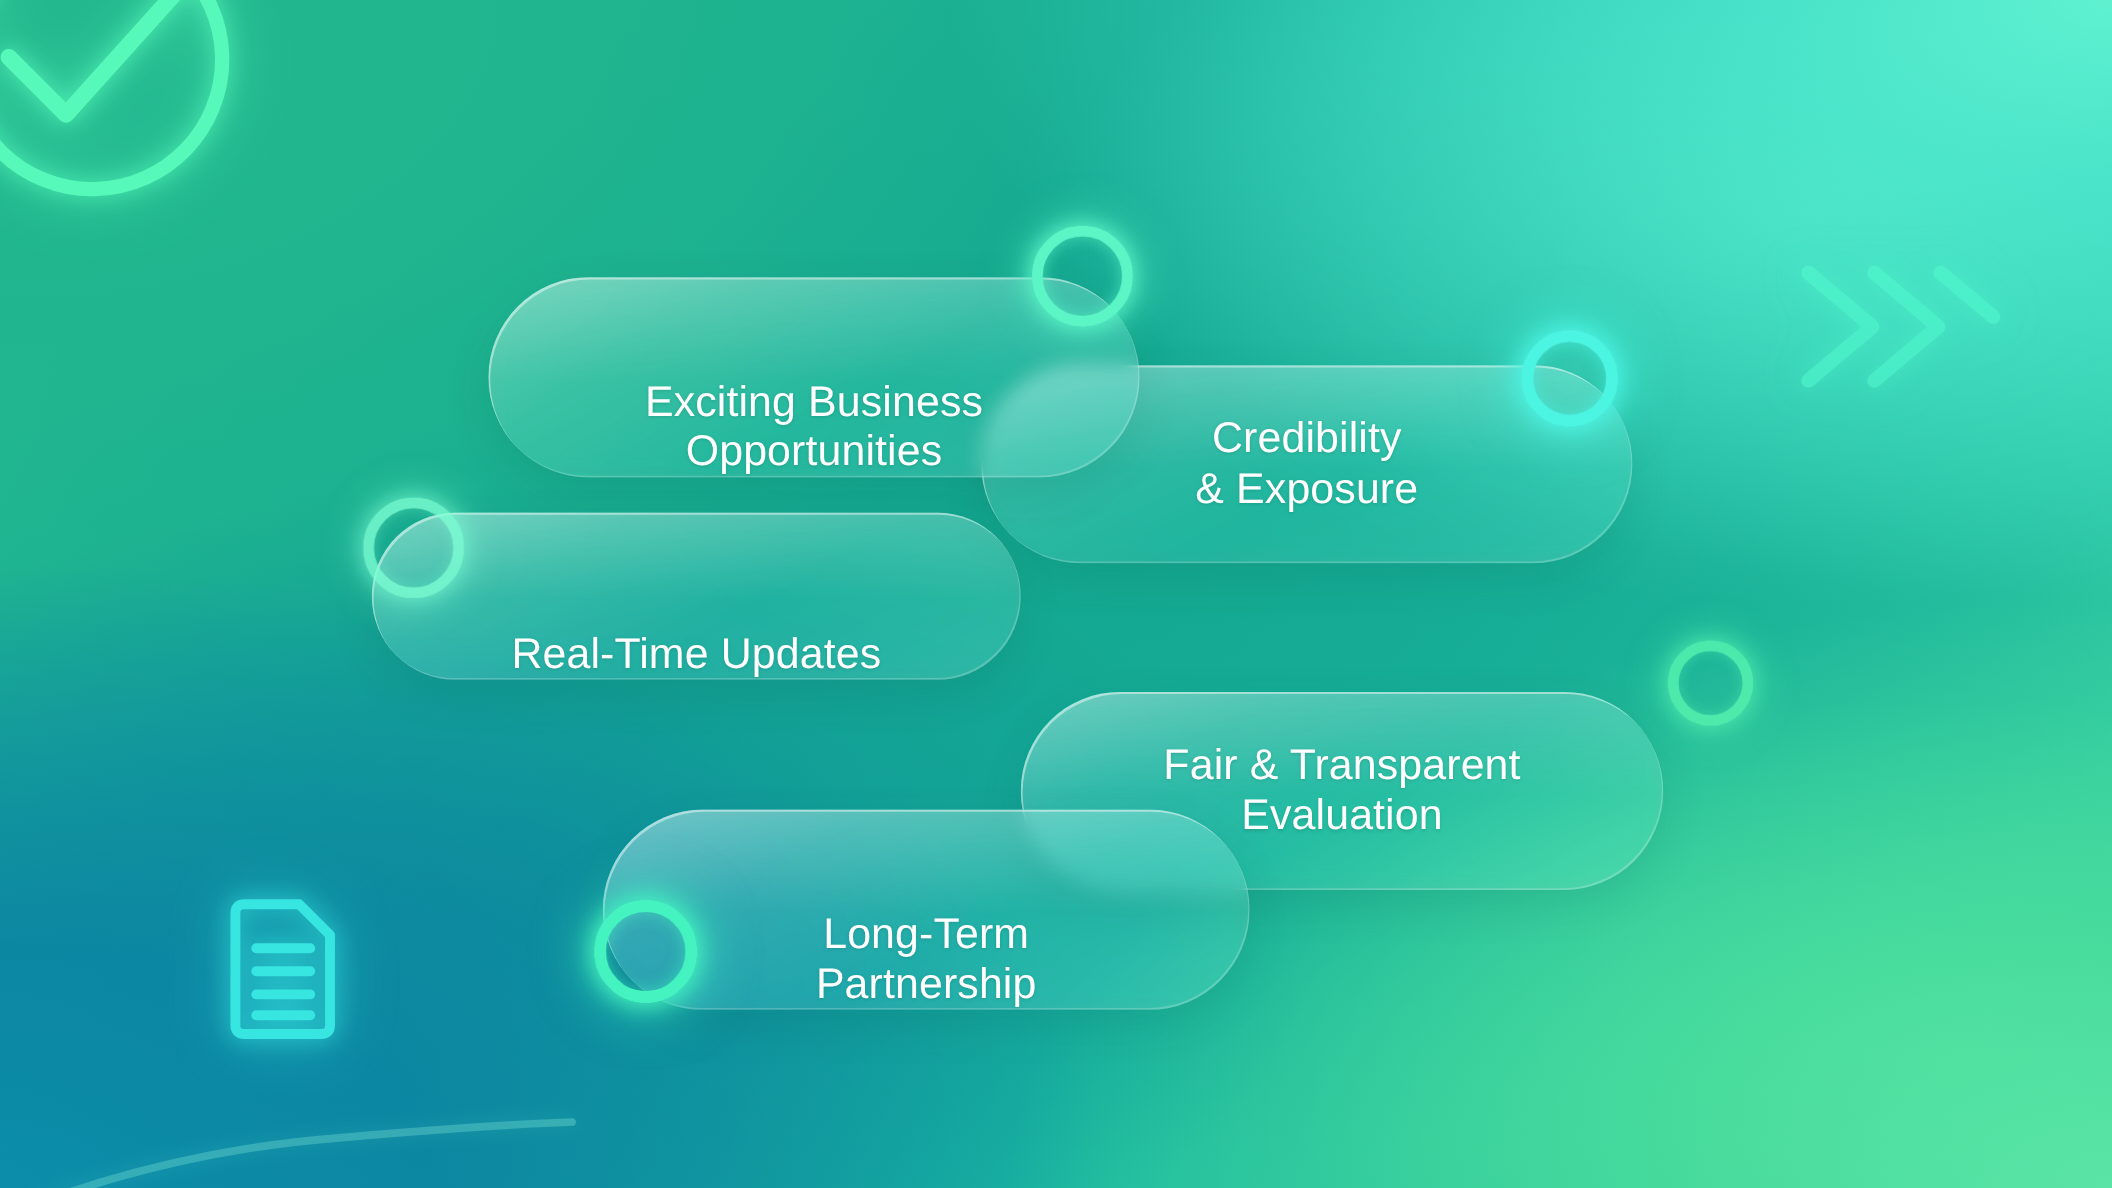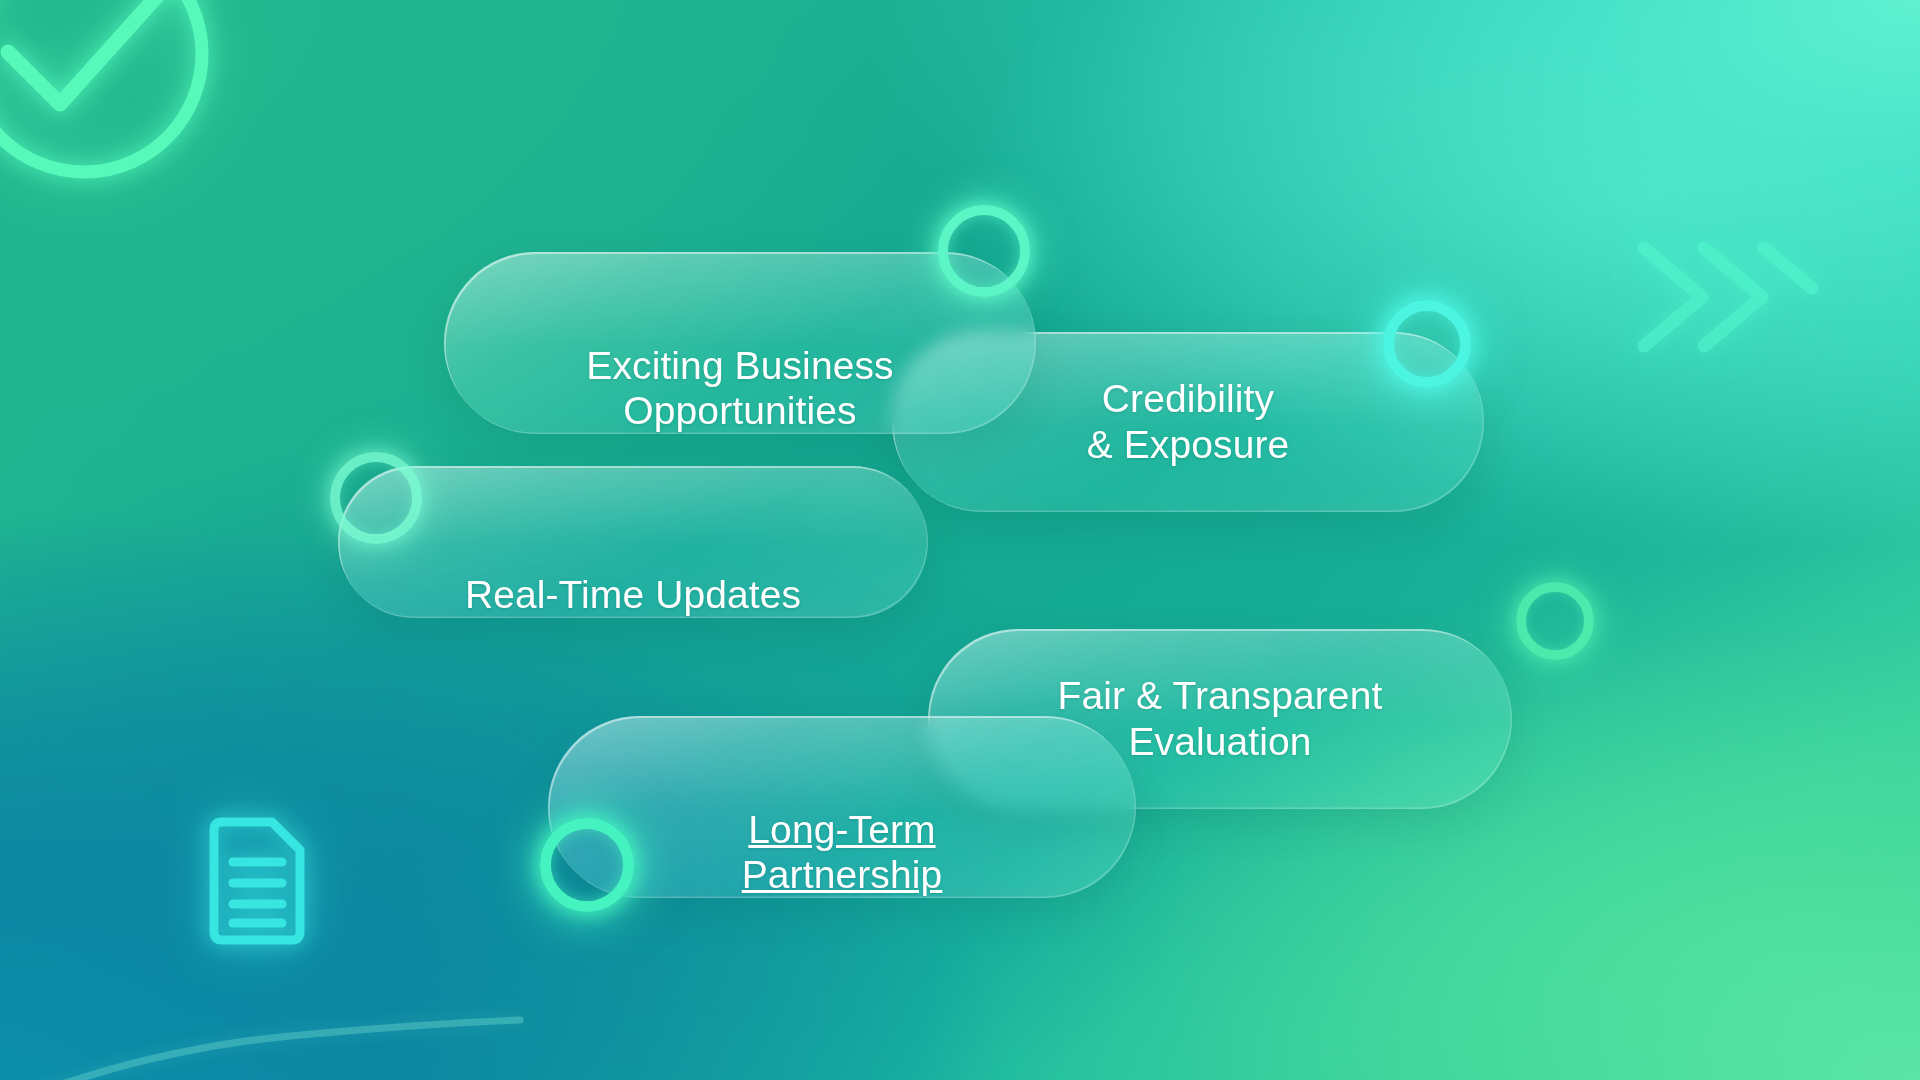--- a/index.html
+++ b/index.html
@@ -152,21 +152,21 @@
     border-radius:999px 999px 60% 60% / 999px 999px 100% 100%;
     background:linear-gradient(180deg, rgba(255,255,255,0.17) 0%, rgba(255,255,255,0.0) 100%);
     pointer-events:none;
   }
 
   
   .pill-exciting   { left:444px;  top:252px;  width:592px; height:182px; z-index:5; }
   .pill-credibility{ left:892px;  top:332px;  width:592px; height:180px; z-index:4; }
   .pill-realtime   { left:338px;  top:466px;  width:590px; height:152px; z-index:5; }
   .pill-fair       { left:928px;  top:588px;  width:584px; height:180px; z-index:4;margin-top:41px; }
-  .pill-longterm   { left:548px;  top:716px;  width:588px; height:182px; z-index:5;text-decoration:underline; }
+  .pill-longterm   { left:548px;  top:736px;  width:588px; height:182px; z-index:5; }
 
   
   .pill-exciting, .pill-realtime, .pill-longterm {
     background:
       linear-gradient(152deg,
         rgba(255,255,255,0.33) 0%,
         rgba(255,255,255,0.19) 28%,
         rgba(255,255,255,0.11) 58%,
         rgba(255,255,255,0.16) 100%);
     align-items: flex-end;

